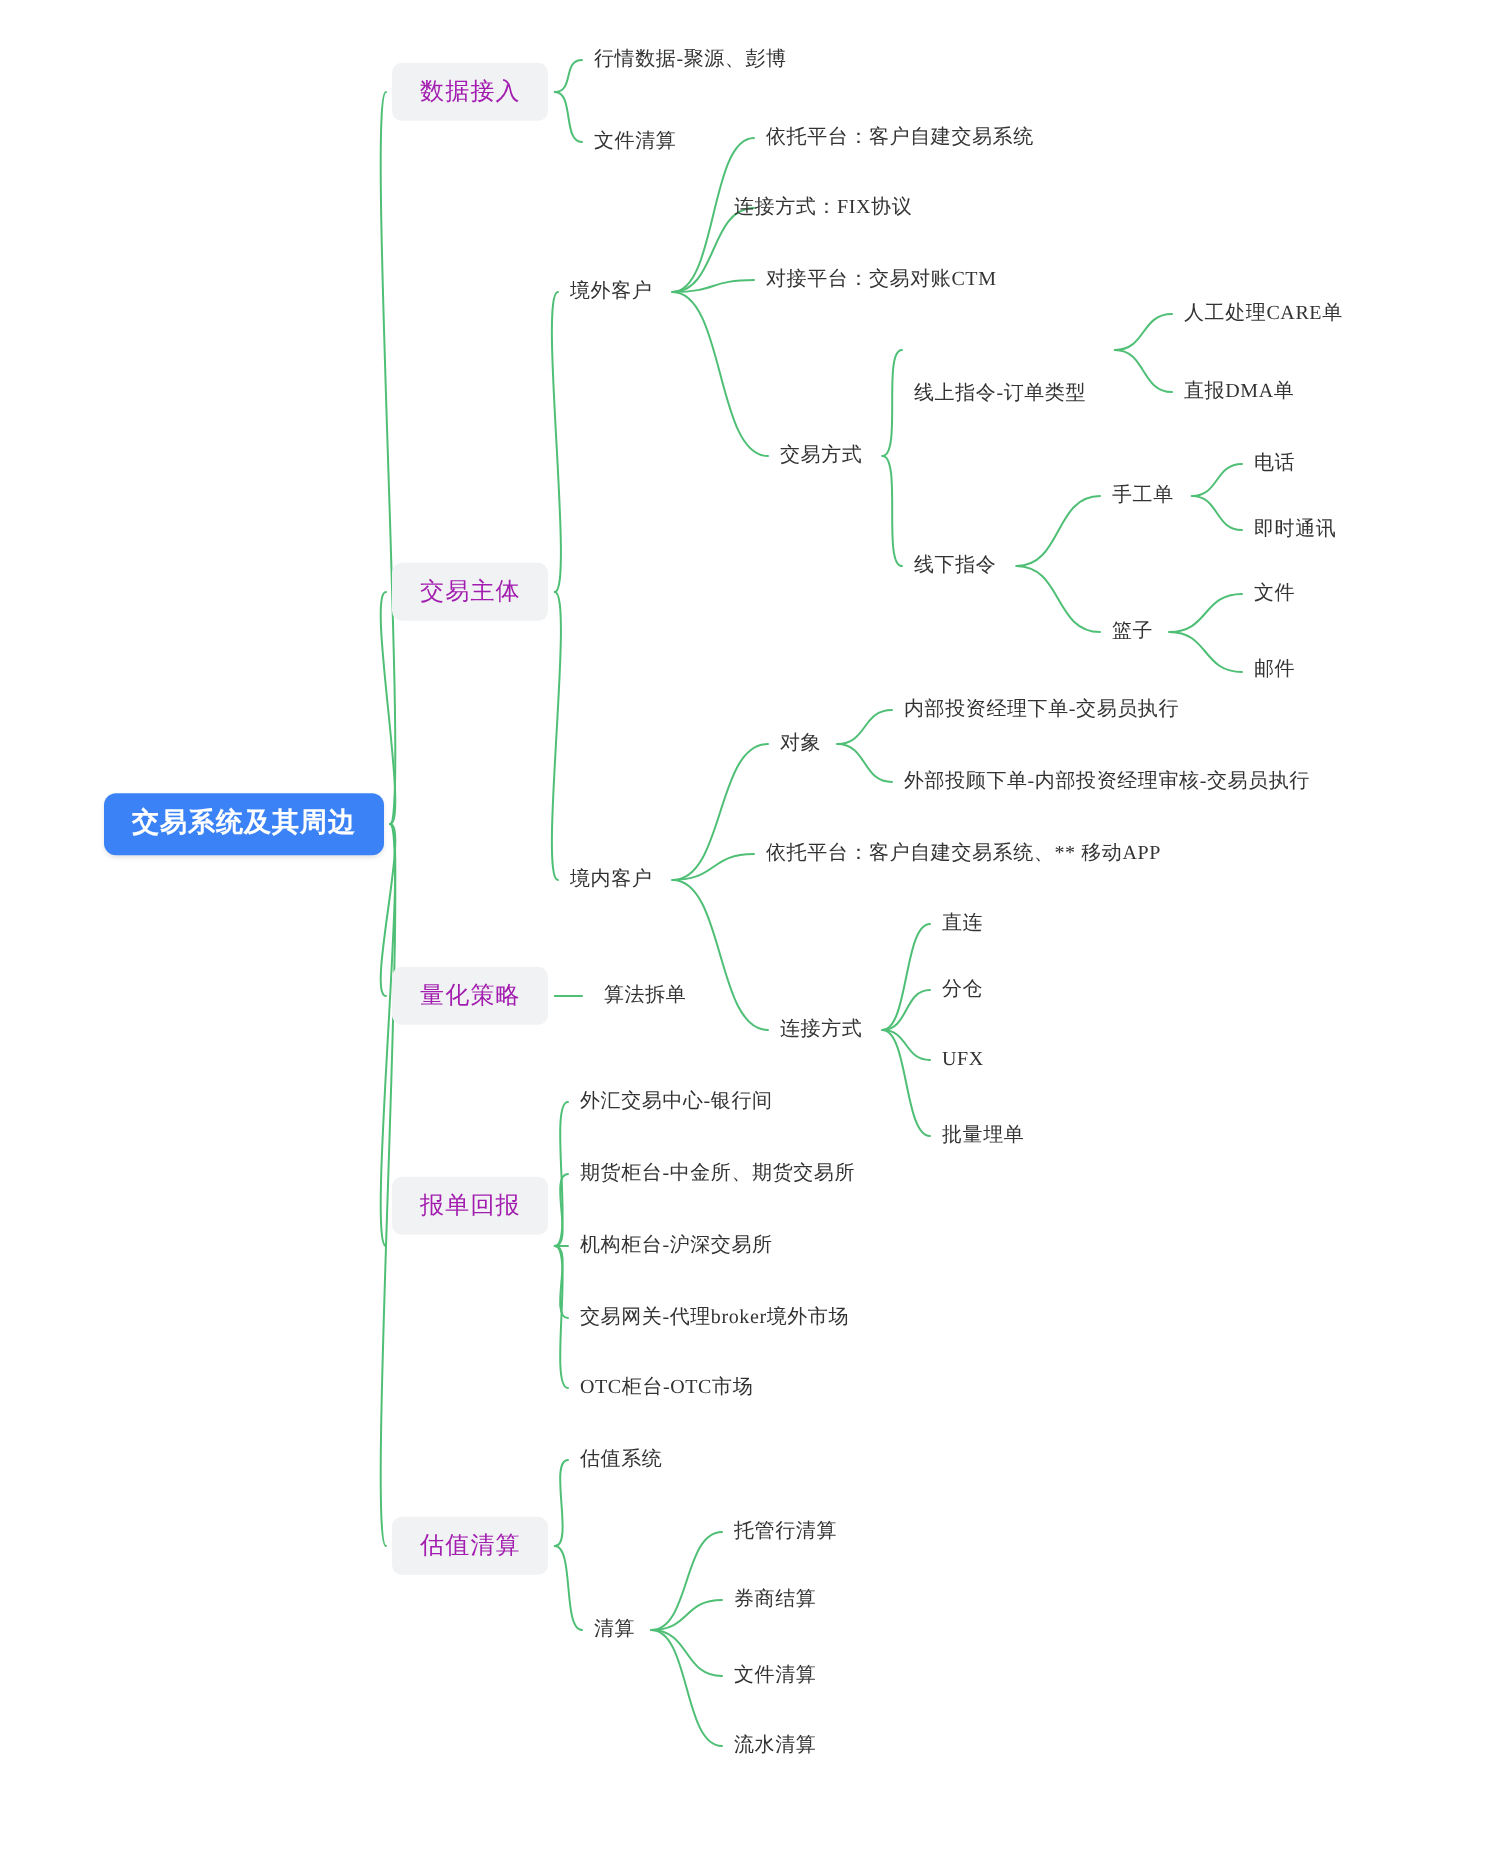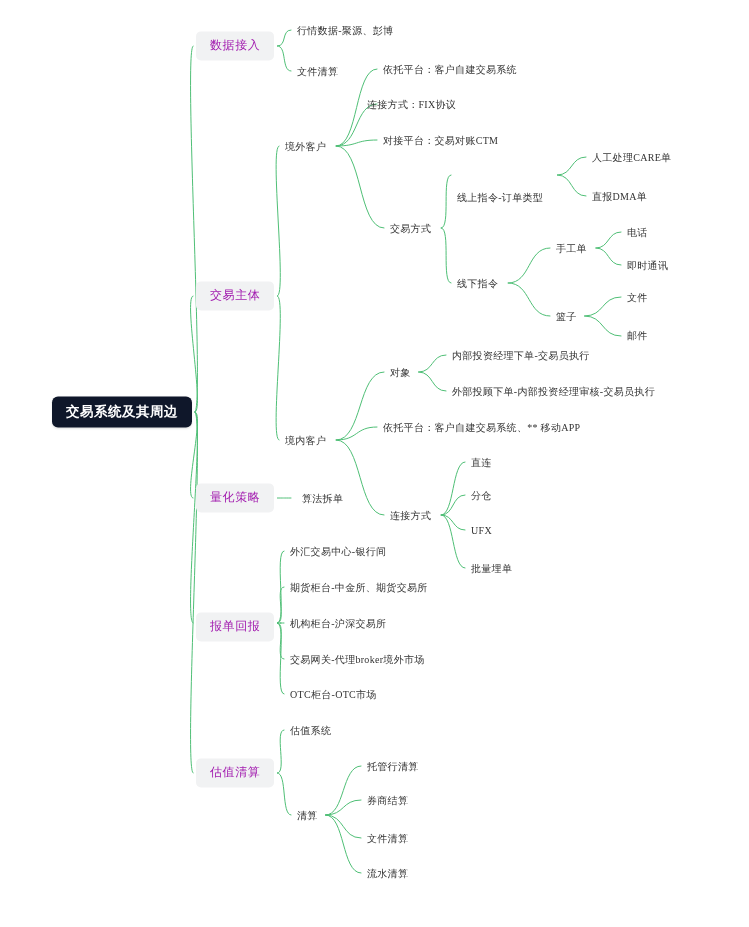--- a/index.html
+++ b/index.html
@@ -26,21 +26,21 @@
     pointer-events: none;
   }
   .node {
     position: absolute;
     white-space: nowrap;
     transform: translateY(-50%);
     line-height: 1.1;
   }
   
   .node.root {
-    background: #0f172a;
+    background: #3b82f6;
     color: #ffffff;
     font-weight: bold;
     font-size: 13.5px;
     letter-spacing: 0.5px;
     padding: 8px 14px;
     border-radius: 6px;
     box-shadow: 0 1px 2px rgba(0,0,0,0.10);
   }
   
   .node.lvl1 {
@@ -107,21 +107,21 @@
       <path d="M 325.6 815.0 C 345.1 815.0, 341.5 766.0, 361.0 766.0" fill="none" stroke="#4fbf76" stroke-width="1" stroke-linecap="round"></path>
       <path d="M 325.6 815.0 C 345.1 815.0, 341.5 800.0, 361.0 800.0" fill="none" stroke="#4fbf76" stroke-width="1" stroke-linecap="round"></path>
       <path d="M 325.6 815.0 C 345.1 815.0, 341.5 838.0, 361.0 838.0" fill="none" stroke="#4fbf76" stroke-width="1" stroke-linecap="round"></path>
       <path d="M 325.6 815.0 C 345.1 815.0, 341.5 873.0, 361.0 873.0" fill="none" stroke="#4fbf76" stroke-width="1" stroke-linecap="round"></path>
     </svg>
   <div id="nodes-layer">
       <div class="node root" style="left: 52px; top: 412px;">交易系统及其周边</div>
       <div class="node lvl1" style="left: 196px; top: 46px;">数据接入</div>
       <div class="node lvl1" style="left: 196px; top: 296px;">交易主体</div>
       <div class="node lvl1" style="left: 196px; top: 498px;">量化策略</div>
-      <div class="node lvl1" style="left: 196px; top: 627px;">报单回报</div>
+      <div class="node lvl1" style="left: 196px; top: 603px;">报单回报</div>
       <div class="node lvl1" style="left: 196px; top: 773px;">估值清算</div>
       <div class="node plain" style="left: 297px; top: 30px;">行情数据-聚源、彭博</div>
       <div class="node plain" style="left: 297px; top: 71px;">文件清算</div>
       <div class="node plain" style="left: 285px; top: 146px;">境外客户</div>
       <div class="node plain" style="left: 285px; top: 440px;">境内客户</div>
       <div class="node plain" style="left: 383px; top: 69px;">依托平台：客户自建交易系统</div>
       <div class="node plain" style="left: 367px; top: 104px;">连接方式：FIX协议</div>
       <div class="node plain" style="left: 383px; top: 140px;">对接平台：交易对账CTM</div>
       <div class="node plain" style="left: 390px; top: 228px;">交易方式</div>
       <div class="node plain" style="left: 457px; top: 175px; margin-top: 22px;">线上指令-订单类型</div>

